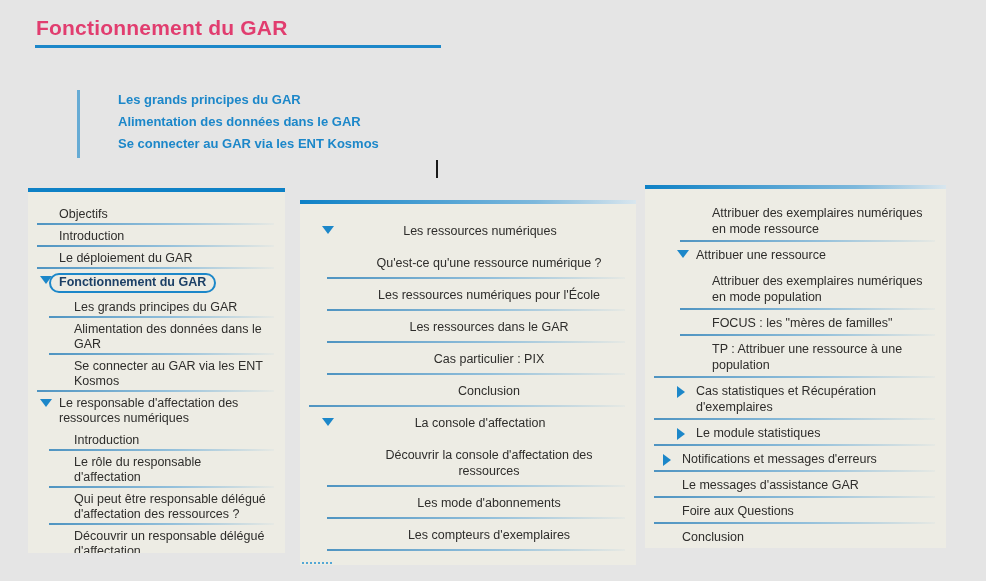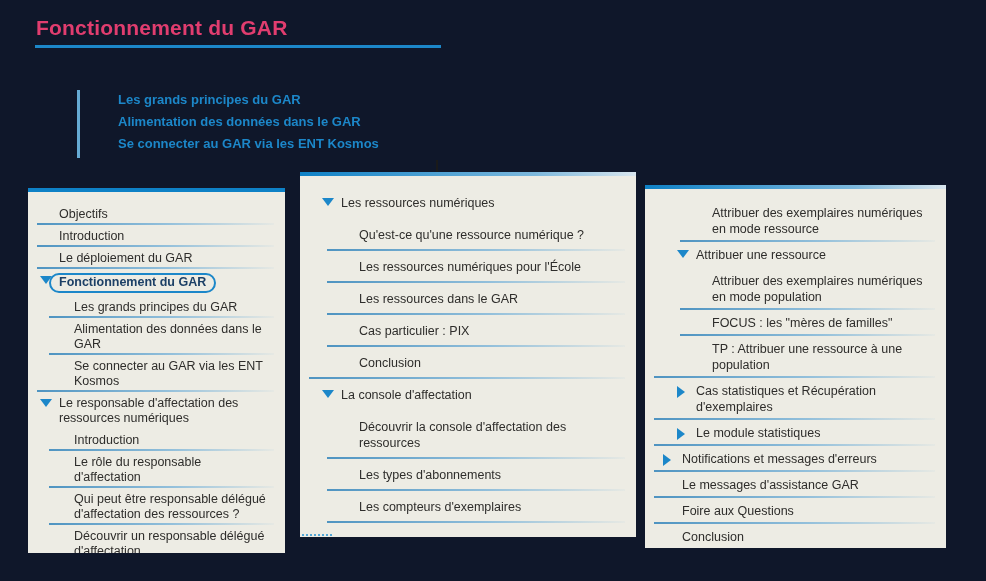--- a/index.html
+++ b/index.html
@@ -1,19 +1,19 @@
 <!DOCTYPE html>
 <html style="--pink: #E13D6F; --blue: #1C87C9; --topbar: #0E81C6; --sep: #7DB5D9; --panel: #EDECE4; --text: #2E2D2B; --seltext: #1D4066;"><head>
 <meta charset="utf-8">
 <style>
   html,body{margin:0;padding:0;background:#fff;}
   #canvas{
     position:relative;
     width:986px;height:581px;
-    background:#0f172a;
+    background:#e5e5e5;
     font-family:"Liberation Sans", sans-serif;
     overflow:hidden;
   }
   
   .page-title{
     position:absolute;left:36px;top:16px;
     font-size:21px;font-weight:bold;color:var(--pink);
     letter-spacing:.2px;white-space:nowrap;
   }
   .title-underline{
@@ -36,21 +36,21 @@
     position:absolute;left:436px;top:160px;width:2px;height:18px;
     background:#1a1a1a;
   }
   
   .col{
     position:absolute;background:var(--panel);overflow:hidden;
     box-sizing:border-box;
   }
   .col1{left:28px;top:188px;width:257px;height:365px;
         --l0:22px;--l1:37px;--l2:52px;--sepIndent:12px;--padV:3.5px;--lh:15px;}
-  .col2{left:300px;top:172px;width:336px;height:365px;
+  .col2{left:300px;top:200px;width:336px;height:365px;text-align:center;
         --l0:32px;--l1:50px;--l2:64px;--sepIndent:18px;--padV:8px;--lh:16px;}
   .col3{left:645px;top:185px;width:301px;height:363px;
         --l0:28px;--l1:42px;--l2:58px;--sepIndent:26px;--padV:5px;--lh:16px;}
   .topbar{height:4px;width:100%;}
   .bar-solid .topbar{background:var(--topbar);}
   .bar-fade .topbar{background:linear-gradient(to right,var(--topbar) 0%,#7db8dc 70%,#d9e6ee 100%);}
   ul.items{list-style:none;margin:9px;padding:2px 0 0 0;}
   .row{
     position:relative;
     font-size:12.5px;color:var(--text);line-height:var(--lh);
@@ -138,21 +138,21 @@
     <div class="topbar"></div>
     <ul class="items">
         <li class="row lvl0 sep-none"><span class="marker m-exp"></span><span class="label">Les ressources numériques</span></li>
         <li class="row lvl1 sep-indent"><span class="label">Qu'est-ce qu'une ressource numérique ?</span></li>
         <li class="row lvl1 sep-indent"><span class="label">Les ressources numériques pour l'École</span></li>
         <li class="row lvl1 sep-indent"><span class="label">Les ressources dans le GAR</span></li>
         <li class="row lvl1 sep-indent"><span class="label">Cas particulier : PIX</span></li>
         <li class="row lvl1 sep-full"><span class="label">Conclusion</span></li>
         <li class="row lvl0 sep-none"><span class="marker m-exp"></span><span class="label">La console d'affectation</span></li>
         <li class="row lvl1 sep-indent"><span class="label">Découvrir la console d'affectation des ressources</span></li>
-        <li class="row lvl1 sep-indent"><span class="label">Les types d'abonnements</span></li>
+        <li class="row lvl1 sep-indent"><span class="label">Les mode d'abonnements</span></li>
         <li class="row lvl1 sep-indent"><span class="label">Les compteurs d'exemplaires</span></li>
       </ul>
     <div class="dotted-frag"></div>
   </div>
 
   <div class="col col3 bar-fade">
     <div class="topbar"></div>
     <ul class="items">
         <li class="row lvl2 sep-indent"><span class="label">Attribuer des exemplaires numériques en mode ressource</span></li>
         <li class="row lvl1 sep-none"><span class="marker m-exp"></span><span class="label">Attribuer une ressource</span></li>

